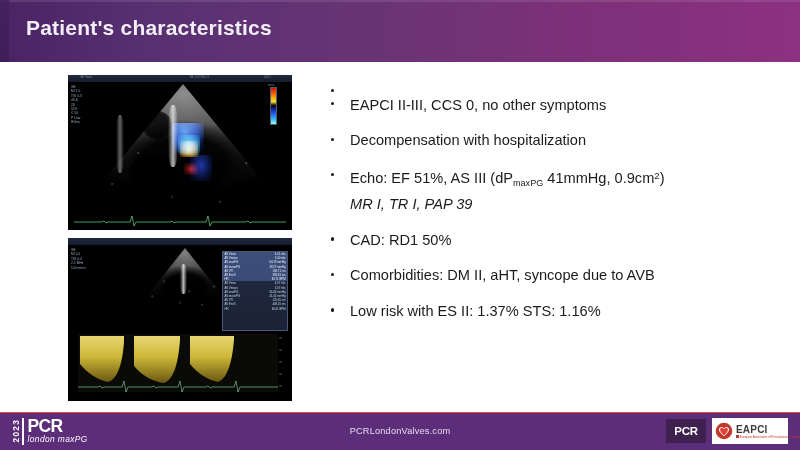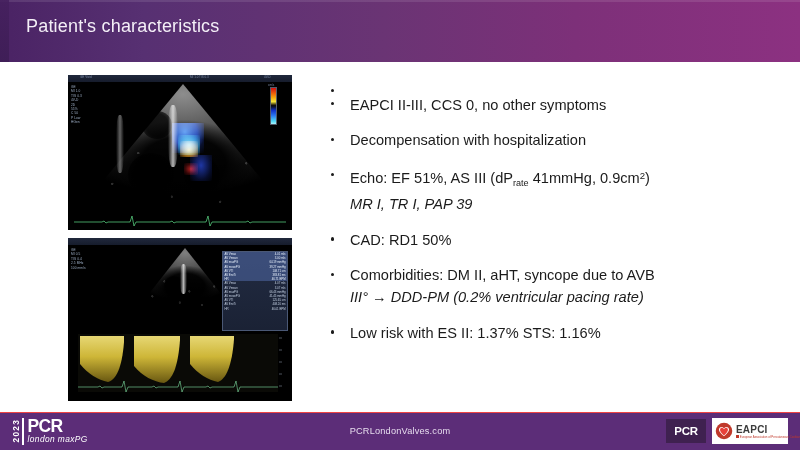--- a/index.html
+++ b/index.html
@@ -27,21 +27,21 @@
     background: linear-gradient(to bottom, #45205e, #3d1d55);
     opacity: .85;
   }
   #header-topline {
     position: absolute; left: 0; top: 0;
     width: 800px; height: 2px;
     background: rgba(255,255,255,.10);
   }
   #title {
     position: absolute; left: 26px; top: 16px;
-    font-size: 18px; font-weight: 400;
+    font-size: 21px; font-weight: 700;
     color: #f4eff7; letter-spacing: .2px;
     white-space: nowrap;
   }
 
   
   .echo-panel {
     position: absolute;
     background: #000;
     overflow: hidden;
   }
@@ -374,33 +374,32 @@
       <span>EAPCI II-III, CCS 0, no other symptoms</span>
     </div>
 
     <div class="bullet">
       <span class="dot"></span>
       <span>Decompensation with hospitalization</span>
     </div>
 
     <div class="bullet">
       <span class="dot"></span>
-      <span>Echo: EF 51%, AS III (dP</span><sub>rate</sub><span> 41mmHg, 0.9cm</span><sup>2</sup><span>)</span>
+      <span>Echo: EF 51%, AS III (dP</span><sub>maxPG</sub><span> 41mmHg, 0.9cm</span><sup>2</sup><span>)</span>
       <span class="cont">MR I, TR I, PAP 39</span>
     </div>
 
     <div class="bullet">
       <span class="dot"></span>
       <span>CAD: RD1 50%</span>
     </div>
 
     <div class="bullet">
       <span class="dot"></span>
       <span>Comorbidities: DM II, aHT, syncope due to AVB</span>
-      <span class="cont">III° → DDD-PM (0.2% ventricular pacing rate)</span>
     </div>
 
     <div class="bullet">
       <span class="dot"></span>
       <span>Low risk with ES II: 1.37%  STS: 1.16%</span>
     </div>
 
   </div>
 
   <div id="footer">

